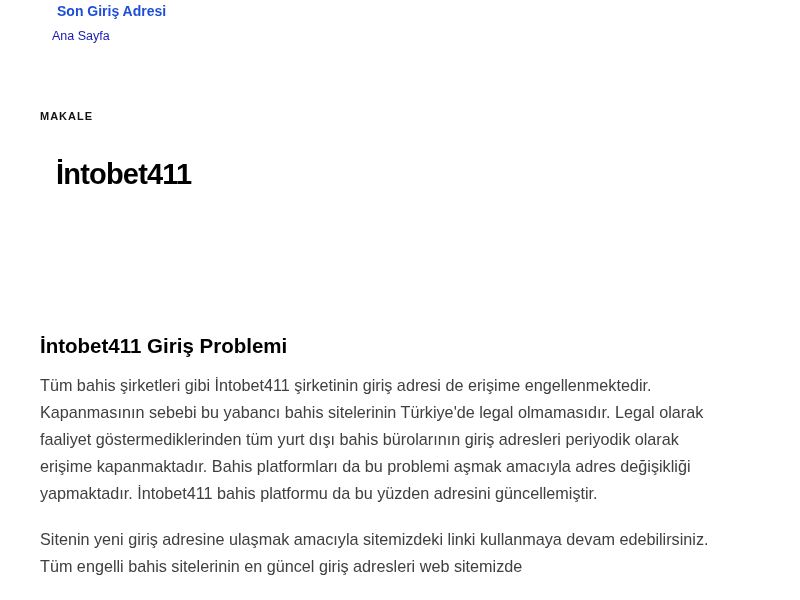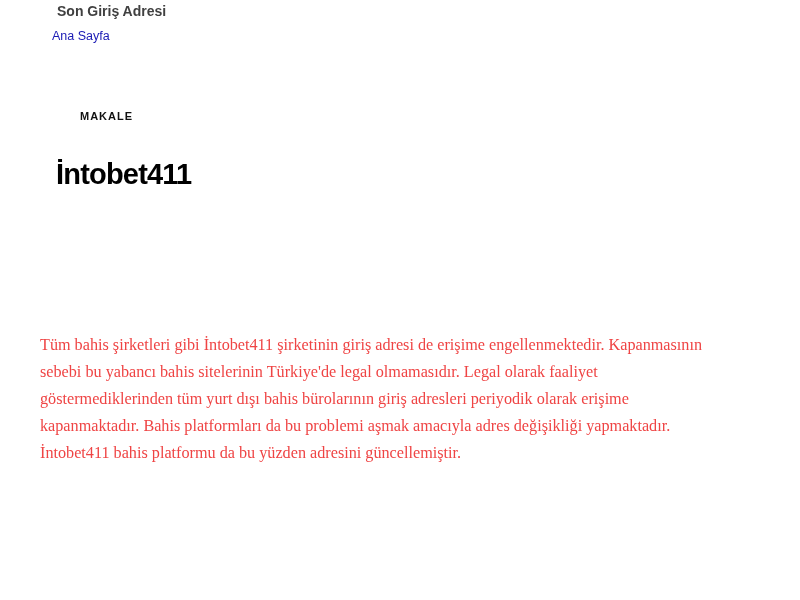--- a/index.html
+++ b/index.html
@@ -15,21 +15,21 @@
     .site-header {
       position: relative;
       height: 60px;
     }
     .site-title {
       position: absolute;
       left: 57px;
       top: 3px;
       font-size: 14px;
       font-weight: bold;
-      color: #404040;
+      color: #1d4ed8;
       text-decoration: none;
       letter-spacing: 0px;
     }
     .nav-link {
       position: absolute;
       left: 52px;
       top: 29px;
       font-size: 12.5px;
       color: #1a1ab4;
       text-decoration: none;
@@ -41,21 +41,20 @@
       top: 0;
       width: 690px;
     }
     .category {
       position: absolute;
       top: 110px;
       font-size: 11px;
       font-weight: bold;
       letter-spacing: 1px;
       color: #111;
-      margin-left: 40px;
     }
     .post-title {
       position: absolute;
       top: 142px;
       margin: 16px;
       font-size: 29px;
       font-weight: bold;
       letter-spacing: -0.8px;
       color: #000;
       white-space: nowrap;
@@ -69,31 +68,32 @@
       margin: 0 0 12px 0;
       font-size: 20.5px;
       font-weight: bold;
       color: #000;
       line-height: 28px;
     }
     .content p {
       margin: 0 0 19px 0;
       font-size: 16.2px;
       line-height: 27px;
-      color: #ef4444;
-      font-family: Liberation Serif, serif;
+      color: #404040;
     }
   </style>
 </head>
 <body>
 
 <header class="site-header">
   <a class="site-title">Son Giriş Adresi</a>
   <a class="nav-link">Ana Sayfa</a>
 </header>
 
 <main class="article">
   <div class="category">MAKALE</div>
   <h1 class="post-title">İntobet411</h1>
   <div class="content">
+    <h2>İntobet411 Giriş Problemi</h2>
     <p>Tüm bahis şirketleri gibi İntobet411 şirketinin giriş adresi de erişime engellenmektedir. Kapanmasının sebebi bu yabancı bahis sitelerinin Türkiye'de legal olmamasıdır. Legal olarak faaliyet göstermediklerinden tüm yurt dışı bahis bürolarının giriş adresleri periyodik olarak erişime kapanmaktadır. Bahis platformları da bu problemi aşmak amacıyla adres değişikliği yapmaktadır. İntobet411 bahis platformu da bu yüzden adresini güncellemiştir.</p>
+    <p>Sitenin yeni giriş adresine ulaşmak amacıyla sitemizdeki linki kullanmaya devam edebilirsiniz. Tüm engelli bahis sitelerinin en güncel giriş adresleri web sitemizde</p>
   </div>
 </main>
 
 </body></html>

